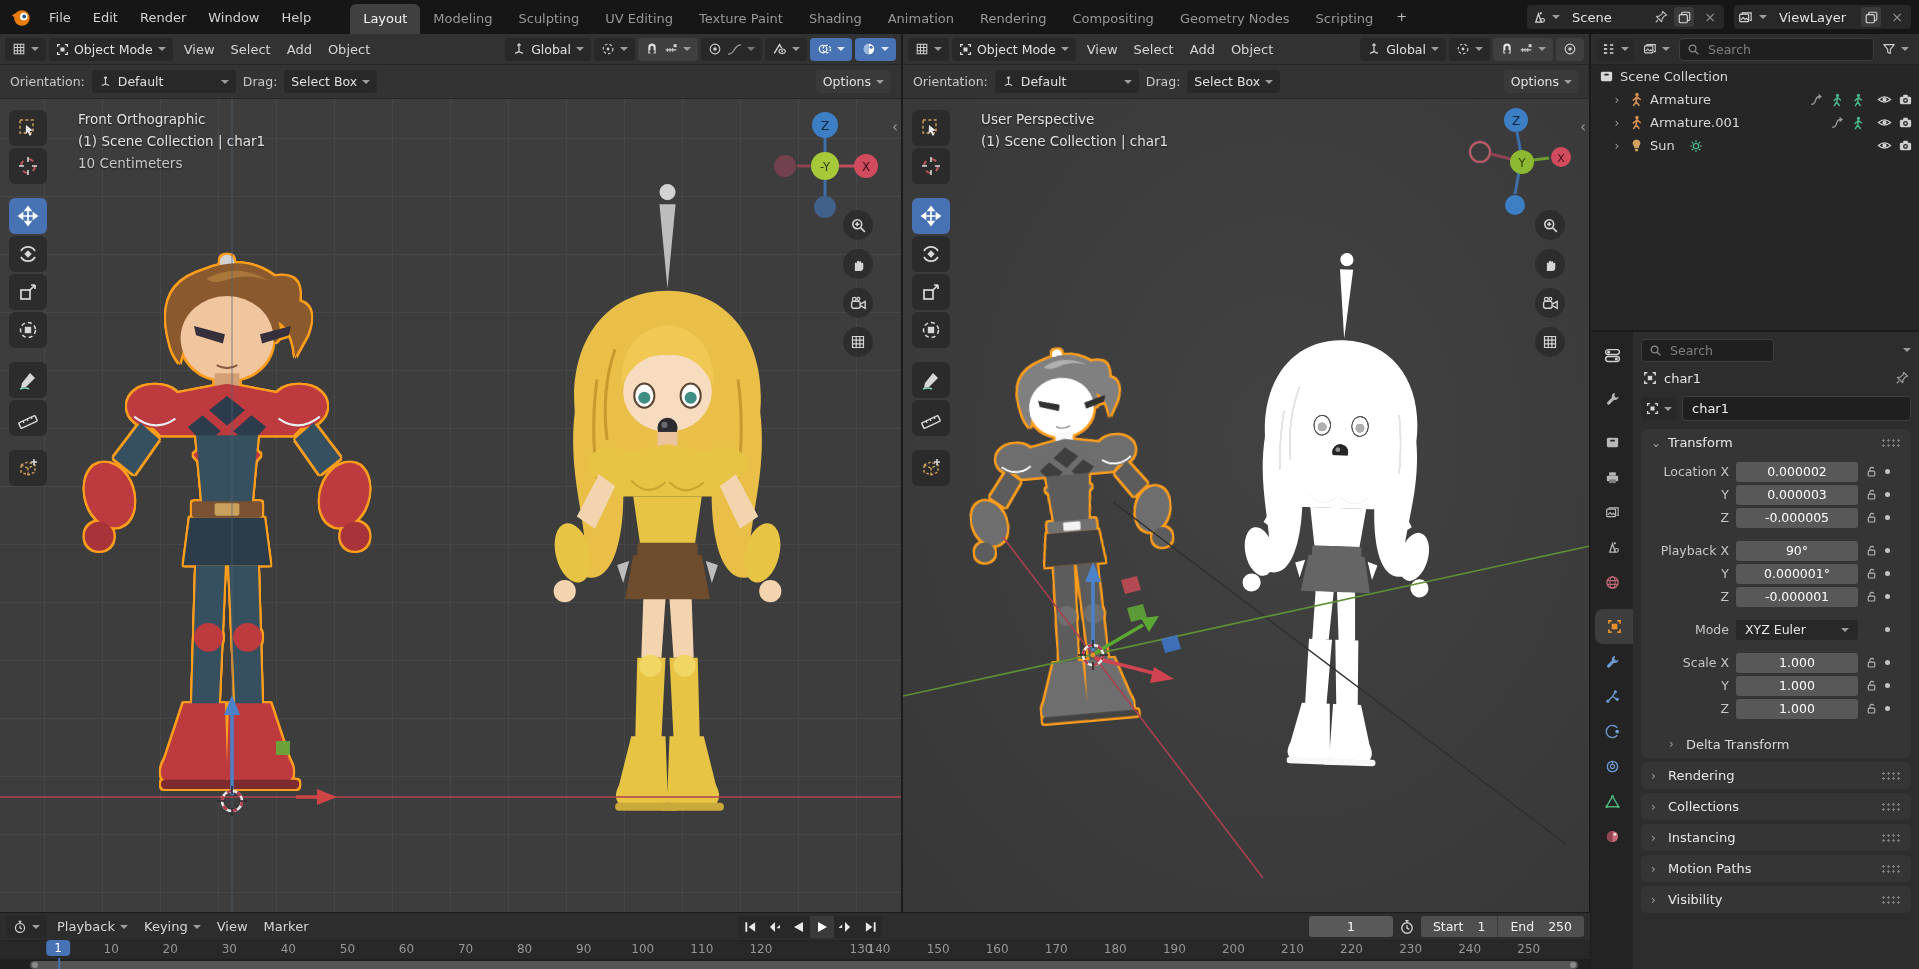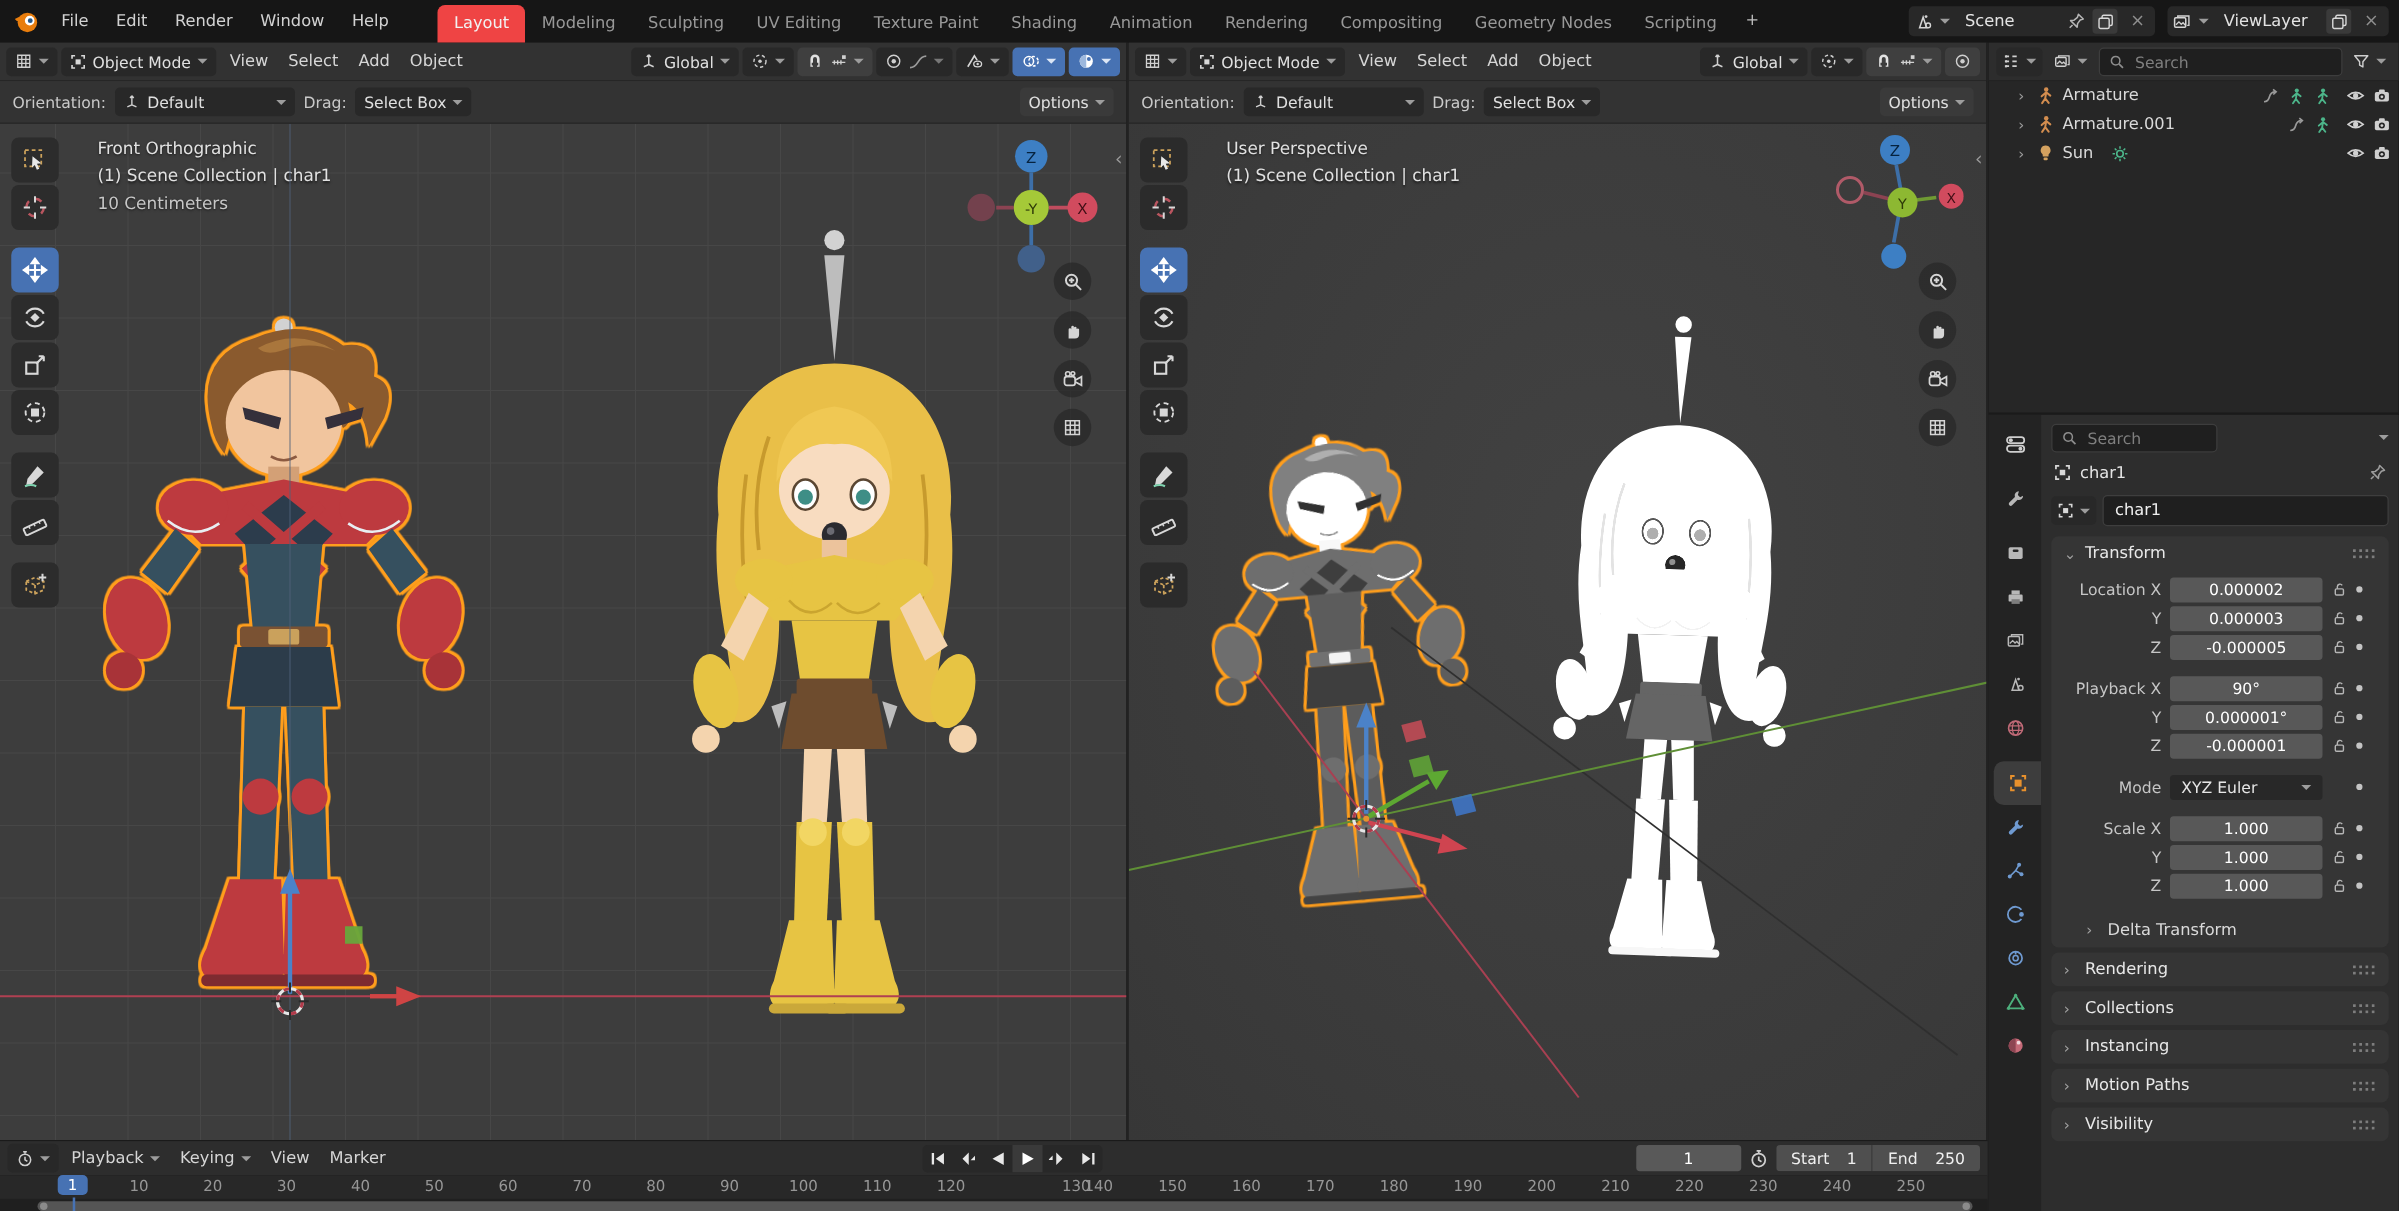--- a/index.html
+++ b/index.html
@@ -6,21 +6,21 @@
   body{font-family:"DejaVu Sans","Liberation Sans",sans-serif;color:#d8d8d8;font-size:12.5px;-webkit-font-smoothing:antialiased;}
   #app{position:relative;width:1919px;height:969px;background:#1d1d1d;overflow:hidden;}
   .chev{width:0;height:0;border-left:4px solid transparent;border-right:4px solid transparent;border-top:4.5px solid #9d9d9d;display:inline-block;flex:none;}
   .ic{flex:none;display:block;}
   
   .topbar{position:absolute;left:0;top:0;width:100%;height:34px;background:#161616;display:flex;align-items:center;padding:0 8px;box-sizing:border-box;z-index:40;}
   .logo{width:22px;height:22px;margin:0 6px 0 2px;}
   .menu-item{padding:4px 11px;border-radius:4px;color:#d2d2d2;font-size:13px;cursor:default;}
   .tabs{display:flex;align-items:flex-end;height:34px;margin-left:28px;}
   .tab{padding:7px 13px 8px;color:#989898;font-size:13px;border-radius:6px 6px 0 0;}
-  .tab.active{background:#ef4444;color:#f2f2f2;}
+  .tab.active{background:#404040;color:#f2f2f2;}
   .tab.addtab{color:#bdbdbd;padding:7px 10px 8px;}
   .topbar-right{margin-left:auto;display:flex;gap:10px;align-items:center;}
   .selector{display:flex;align-items:center;background:#282828;border-radius:4px;height:24px;padding:0 4px;gap:6px;}
   .selector .name{color:#e3e3e3;padding:0 6px;min-width:70px;font-size:13px;}
   .mini-btn{width:20px;height:20px;display:flex;align-items:center;justify-content:center;border-radius:3px;background:#3a3a3a;color:#cfcfcf;}
   .mini-x{background:none;color:#8f8f8f;font-size:14px;}
   
   .vp{position:absolute;top:34px;height:878px;background:#3d3d3d;box-sizing:border-box;border-right:1px solid #191919;overflow:hidden;}
   #vp-left{left:0;width:902px;}
   #vp-right{left:903px;width:687px;}
@@ -812,20 +812,26 @@
           </svg>
         <input type="text" placeholder="Search" style="">
       </div>
       <div class="hbtn" style="padding:0 4px;background:none">
           <svg class="ic" width="14" height="14" color="#cfcfcf">
             <use href="#i-funnel"></use>
           </svg>
           <span class="chev"></span>
         </div>
     </div>
+    <div class="orow" style="padding-left:8px">
+      <svg class="ic" width="15" height="15" color="#d8d8d8">
+          <use href="#i-box"></use>
+        </svg>
+      <span>Scene Collection</span>
+    </div>
     <div class="orow" style="padding-left:20px">
       <span class="oexp">›</span>
       <svg class="ic" width="15" height="15" color="#d38d4f">
           <use href="#i-person"></use>
         </svg>
       <span>Armature</span>
       <span class="ogrow"></span>
       <span class="obadges">
         <svg class="ic" width="14" height="14" color="#9a9a9a">
             <use href="#i-curve"></use>

